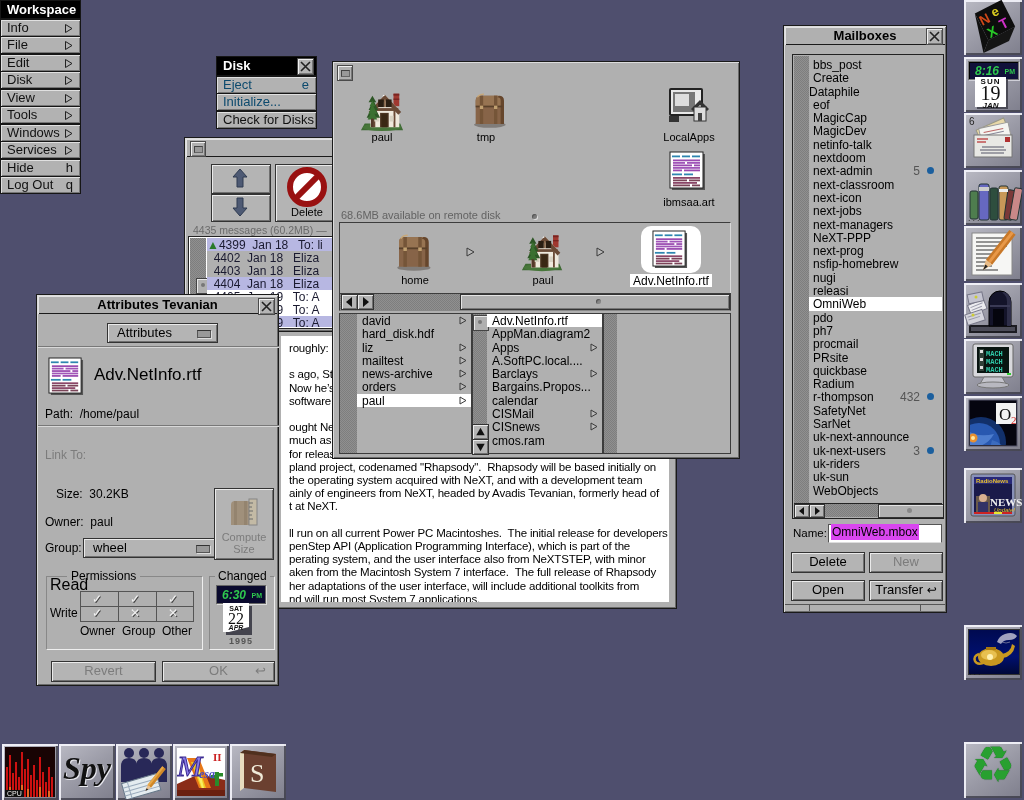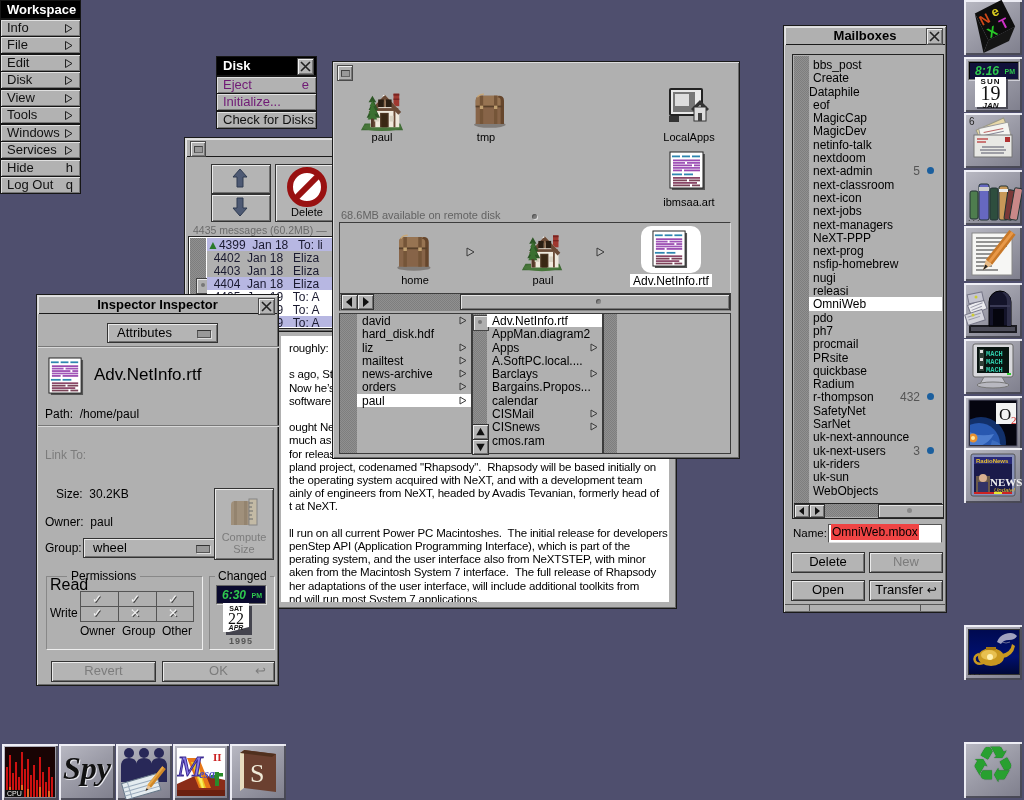--- a/index.html
+++ b/index.html
@@ -21,21 +21,21 @@
 .btn{position:absolute;background:#b4b4b4;border:1px solid #333;
 box-shadow:inset 1px 1px 0 #eaeaea, inset -1px -1px 0 #6f6f6f;
 font-size:13px;color:#000;text-align:center}
 .btn.dis{color:#7c7c7c}
 .dither{background-image:repeating-conic-gradient(#909090 0% 25%,#7e7e7e 0% 50%);background-size:2px 2px}
 .menu{position:absolute;background:#161616;border:1px solid #161616}
 .mtitle{background:#000;color:#fff;font-weight:bold;font-size:13px;height:17px;line-height:17px;padding-left:6px}
 .mi{height:16px;background:#b2b2b2;margin-top:1.5px;font-size:13px;line-height:16px;color:#111;
 padding-left:6px;position:relative;box-shadow:inset 1px 1px 0 #e0e0e0, inset -1px -1px 0 #767676}
 .mi .sc{position:absolute;right:7px;top:0}
-.mi.dis{color:#701a75}
+.mi.dis{color:#0c4a6e}
 svg{display:block}
 .lbl{position:absolute;font-size:11px;color:#000;text-align:center}
 .tile{position:absolute;left:964px;width:58px;height:55px;
 background:linear-gradient(145deg,#babac4 0%,#9a9aa6 50%,#7e7e8c 100%);
 box-shadow:inset 2px 2px 0 rgba(245,245,252,.9), inset -2px -2px 0 rgba(42,42,54,.65)}
 .ltile{position:absolute;top:744px;width:56px;height:56px;
 background:linear-gradient(145deg,#babac4 0%,#9a9aa6 50%,#7e7e8c 100%);
 box-shadow:inset 2px 2px 0 rgba(245,245,252,.9), inset -2px -2px 0 rgba(42,42,54,.65)}
 </style></head>
 <body>
@@ -383,21 +383,21 @@
           <path d="M3 3 L12 12 M12 3 L3 12" stroke="#222" stroke-width="1.6"></path>
         </svg>
       </div>
  </div>
  <div class="mi dis">Eject<span class="sc">e</span></div>
  <div class="mi dis">Initialize...</div>
  <div class="mi">Check for Disks</div>
 </div>
 
 <div class="nwin" id="insp" style="left:36px;top:294px;width:241px;height:390px">
- <div class="tgray">Inspector Inspector</div>
+ <div class="tgray">Attributes Tevanian</div>
  <div class="xbtn" style="right:3px;top:3px">
       <svg width="15" height="15" viewBox="0 0 15 15">
         <path d="M3 3 L12 12 M12 3 L3 12" stroke="#222" stroke-width="1.6"></path>
       </svg>
     </div>
  <div class="btn" style="left:70px;top:28px;width:100px;height:18px;text-align:left;padding-left:9px;line-height:17px">Attributes
    <div class="abs" style="right:6px;top:6px;width:12px;height:6px;background:#999;border:1px solid #555;border-top-color:#333;box-shadow:1px 1px 0 #ddd"></div>
  </div>
  <div class="abs" style="left:1px;top:51px;width:241px;height:1px;background:#787878"></div>
  <div class="abs" style="left:1px;top:52px;width:241px;height:1px;background:#d8d8d8"></div>
@@ -551,21 +551,21 @@
             <path d="M5 2 L10 6 L5 10 Z" fill="#111"></path>
           </svg>
         </div>
      <div class="abs" style="left:84px;top:0;width:64px;height:12px;background:#b0b0b0;border:1px solid #333;box-shadow:inset 1px 1px 0 #e4e4e4">
           <div class="abs" style="left:28px;top:3px;width:5px;height:5px;border-radius:3px;background:#888"></div>
         </div>
    </div>
  </div>
  <div class="abs" style="left:9px;top:501px;font-size:11.5px">Name:</div>
  <div class="abs" style="left:44px;top:498px;width:112px;height:17px;background:#fff;border:1px solid #555;border-bottom-color:#ddd;font-size:12px">
-   <span style="background:#ef4444;padding:1px 1px;margin-left:2px">OmniWeb.mbox</span>
+   <span style="background:#d946ef;padding:1px 1px;margin-left:2px">OmniWeb.mbox</span>
  </div>
  <div class="btn" style="left:7px;top:526px;width:72px;height:19px;line-height:18px">Delete</div>
  <div class="btn dis" style="left:85px;top:526px;width:72px;height:19px;line-height:18px">New</div>
  <div class="btn" style="left:7px;top:554px;width:72px;height:19px;line-height:18px">Open</div>
  <div class="btn" style="left:85px;top:554px;width:72px;height:19px;line-height:18px">Transfer <span style="font-size:12px">↩</span></div>
  <div class="abs" style="left:1px;bottom:1px;height:6px;right:1px;background:#b0b0b0;border-top:1px solid #555">
   <div class="abs" style="left:24px;top:0;width:1px;height:6px;background:#555"></div>
   <div class="abs" style="right:24px;top:0;width:1px;height:6px;background:#555"></div>
  </div>
 </div>
@@ -713,21 +713,21 @@
    <path d="M2 34 q12 8 28 4 q-8 14 -24 13 q-8 -8 -4 -17" fill="#5a8ad8" opacity="0.75"></path>
    <path d="M28 44 q8 2 12 8 l-14 0 Z" fill="#4a7ac8" opacity="0.6"></path>
    <circle cx="9" cy="42" r="4.5" fill="#e89030"></circle>
    <circle cx="9" cy="42" r="2" fill="#ffe8a0"></circle>
   </g>
   <rect x="32" y="7" width="20" height="21" fill="#f2f2f2"></rect>
   <text x="35" y="24" font-size="17" font-family="Liberation Serif,serif" fill="#111">O</text>
   <text x="47" y="28" font-size="11" font-family="Liberation Serif,serif" fill="#c22">2</text>
  </svg>
 </div>
-<div class="tile" style="top:448px">
+<div class="tile" style="top:468px">
  <svg width="58" height="55" viewBox="0 0 58 55">
   <rect x="7" y="6" width="44" height="42" rx="2" fill="#8890b8" stroke="#555"></rect>
   <rect x="10" y="9" width="38" height="35" fill="#1a1a4a"></rect>
   <rect x="10" y="9" width="38" height="7" fill="#282878"></rect>
   <text x="12" y="15" font-size="6" fill="#e8c030" font-weight="bold" font-family="Liberation Sans">RadioNews</text>
   <rect x="12" y="28" width="14" height="16" fill="#6a5a4a"></rect>
   <circle cx="19" cy="30" r="4" fill="#d8b090"></circle>
   <rect x="14" y="34" width="10" height="10" fill="#333366"></rect>
   <text x="26" y="38" font-size="11" font-family="Liberation Serif,serif" fill="#f0f0f0" font-weight="bold">NEWS</text>
   <text x="30" y="44" font-size="6" fill="#e8c030" font-style="italic">Update!</text>

